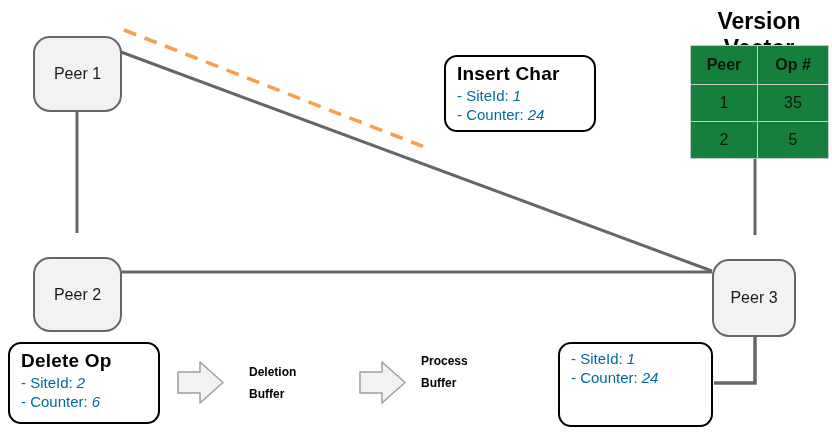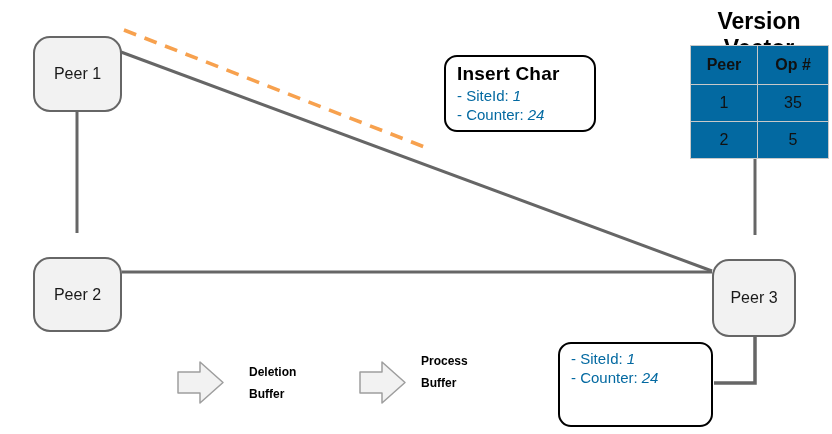--- a/index.html
+++ b/index.html
@@ -74,21 +74,21 @@
     width: 138px;
     text-align: center;
     font-size: 23px;
     font-weight: bold;
     color: #000;
   }
   table.vv-table {
     position: absolute;
     left: 690px; top: 45px;
     border-collapse: collapse;
-    background: #0369a1;
+    background: #15803d;
     table-layout: fixed;
   }
   table.vv-table th, table.vv-table td {
     border: 1px solid #c9c9c9;
     text-align: center;
     vertical-align: middle;
     font-size: 16px;
     padding: 0;
   }
   table.vv-table th { font-weight: bold; height: 39px; }
@@ -135,20 +135,29 @@
   <div class="op-card" style="left:425px; top:55px; width:152px; height:77px;margin-left:19px;">
     <div class="card-title">Insert Char</div>
     <div class="card-field">
       <span class="field-name">- SiteId:</span><span class="field-value">1</span>
     </div>
     <div class="card-field">
       <span class="field-name">- Counter:</span><span class="field-value">24</span>
     </div>
   </div>
 
+  <div class="op-card" style="left:8px; top:342px; width:152px; height:82px;">
+    <div class="card-title">Delete Op</div>
+    <div class="card-field">
+      <span class="field-name">- SiteId:</span><span class="field-value">2</span>
+    </div>
+    <div class="card-field">
+      <span class="field-name">- Counter:</span><span class="field-value">6</span>
+    </div>
+  </div>
 
   <div class="op-card" style="left:558px; top:342px; width:155px; height:85px;">
     <div class="card-field">
       <span class="field-name">- SiteId:</span><span class="field-value">1</span>
     </div>
     <div class="card-field">
       <span class="field-name">- Counter:</span><span class="field-value">24</span>
     </div>
   </div>
 

